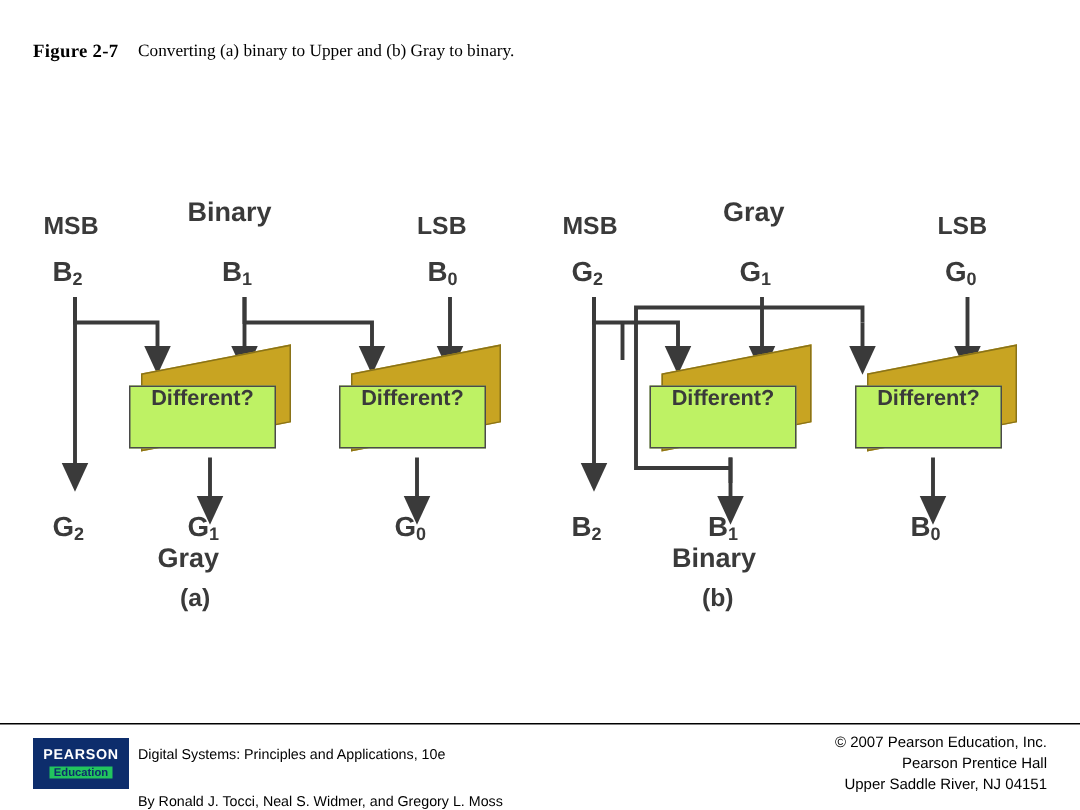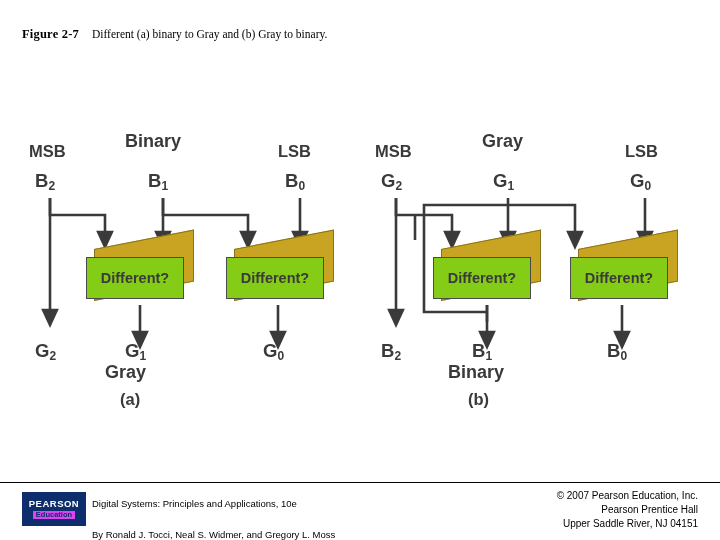--- a/index.html
+++ b/index.html
@@ -88,24 +88,23 @@
     border: 1px solid #8a7318;
     transform: skewY(-11deg);
     transform-origin: left top;
   }
   .box3d .face {
     position: absolute;
     left: 0px;
     top: 8px;
     width: 96px;
     height: 40px;
-    background: #84cc16;
+    background: #bef264;
     border: 1.2px solid #4a4a4a;
     display: flex;
-    align-items: center;
     justify-content: center;
   }
   .box3d .face span {
     font-family: "Liberation Sans", sans-serif;
     font-size: 14.5px;
     font-weight: bold;
     color: #3a3a3a;
   }
 
   
@@ -132,21 +131,21 @@
     line-height: 1.05;
   }
   .pearson-logo .p1 {
     font-size: 9.5px;
     font-weight: bold;
     letter-spacing: 0.5px;
   }
   .pearson-logo .p2 {
     font-size: 7.5px;
     font-weight: bold;
-    background: #d946ef;
+    background: #22c55e;
     color: #0d2d6c;
     padding: 0 3px;
     margin-top: 2px;
   }
   .book-line {
     position: absolute;
     left: 92px;
     font-size: 9.5px;
     color: #000;
     white-space: nowrap;
@@ -157,21 +156,21 @@
     font-size: 10px;
     color: #000;
     text-align: right;
     white-space: nowrap;
   }
 </style>
 </head>
 <body>
 
 <div class="fig-label">Figure 2-7</div>
-<div class="fig-caption">Different (a) binary to Gray and (b) Gray to binary.</div>
+<div class="fig-caption">Converting (a) binary to Upper and (b) Gray to binary.</div>
 
 <div class="diagram">
 
   <svg width="720" height="470" style="position:absolute;left:0;top:0;">
     <defs>
       <marker id="ah" markerWidth="9" markerHeight="9" refX="4.2" refY="4.2" orient="auto">
         <path d="M0.6,0.8 L8.0,4.2 L0.6,7.6 Z" fill="#3a3a3a"></path>
       </marker>
     </defs>
     <g stroke="#3a3a3a" stroke-width="2.6" fill="none">

